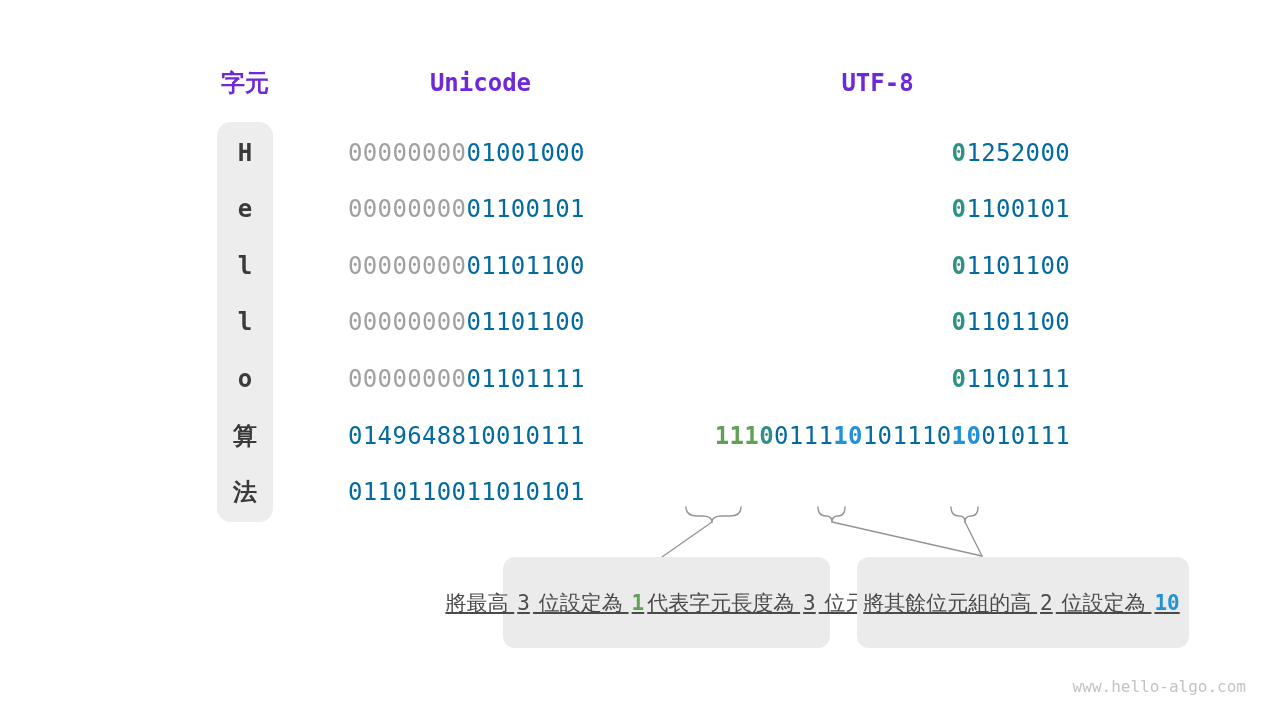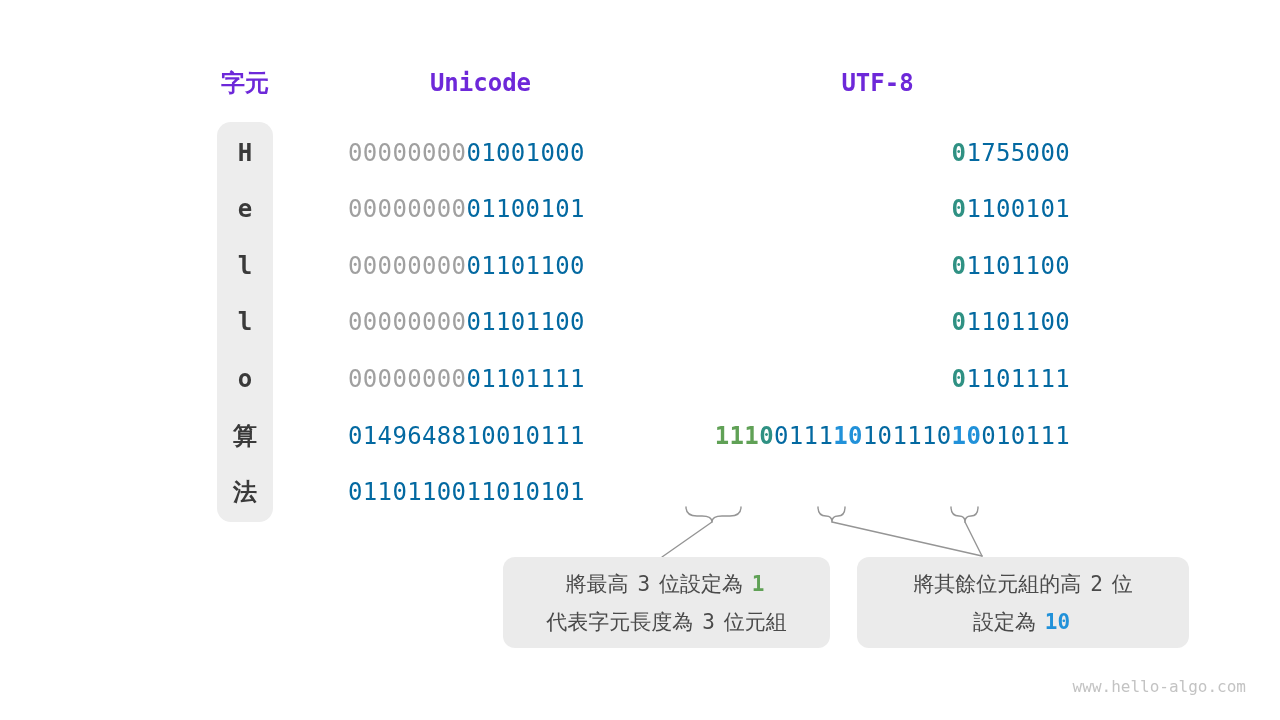--- a/index.html
+++ b/index.html
@@ -26,22 +26,22 @@
   .cell-unicode{left:348px;}
   .cell-utf8{right:210px;justify-content:flex-end;}
   .bin{font-family:"DejaVu Sans Mono",monospace;font-size:24px;letter-spacing:0.35px;color:#3b3b3b;}
   .seg-dark{color:#0369a1;}
   .seg-gray{color:#a0a0a0;}
   .seg-teal{color:var(--teal);font-weight:bold;}
   .seg-green{color:var(--green);font-weight:bold;}
   .seg-blue{color:var(--blue);font-weight:bold;}
   
   .note{position:absolute;top:557px;height:91px;background:#ebebeb;border-radius:12px;
-        display:flex;flex-direction:column;align-items:center;justify-content:center;
-        font-size:21px;color:#4a4a4a;}
+        display:flex;flex-direction:row;align-items:center;justify-content:center;
+        font-size:21px;color:#4a4a4a;text-decoration:underline;}
   #note-left{left:503px;width:327px;}
   #note-right{left:857px;width:332px;}
   .note-line{line-height:37px;white-space:pre;text-align:center;}
   .note-num{font-family:"DejaVu Sans Mono",monospace;margin:0 3px;color:#4a4a4a;}
   .note-green{font-family:"DejaVu Sans Mono",monospace;margin:0 3px;font-weight:bold;color:var(--green);}
   .note-blue{font-family:"DejaVu Sans Mono",monospace;margin:0 3px;font-weight:bold;color:var(--blue);}
   
   #overlay{position:absolute;left:0;top:0;pointer-events:none;}
   .watermark{position:absolute;right:34px;bottom:24px;
              font-family:"DejaVu Sans Mono",monospace;font-size:16px;color:#c3c3c3;}
@@ -52,21 +52,21 @@
 <div class="hdr" id="hdr-char">字元</div>
 <div class="hdr" id="hdr-unicode">Unicode</div>
 <div class="hdr" id="hdr-utf8">UTF-8</div>
 
 <div class="char-pill"></div>
 
 <div id="rows">
     <div class="row" style="top: 124px;">
       <div class="cell cell-char">H</div>
       <div class="cell cell-unicode bin"><span class="seg-gray">00000000</span> <span class="seg-dark">01001000</span></div>
-      <div class="cell cell-utf8 bin"><span class="utf8-byte"><span class="seg-teal">0</span><span class="seg-dark">1755000</span></span></div>
+      <div class="cell cell-utf8 bin"><span class="utf8-byte"><span class="seg-teal">0</span><span class="seg-dark">1252000</span></span></div>
     </div>
     <div class="row" style="top: 180.6px;">
       <div class="cell cell-char">e</div>
       <div class="cell cell-unicode bin"><span class="seg-gray">00000000</span> <span class="seg-dark">01100101</span></div>
       <div class="cell cell-utf8 bin"><span class="utf8-byte"><span class="seg-teal">0</span><span class="seg-dark">1100101</span></span></div>
     </div>
     <div class="row" style="top: 237.2px;">
       <div class="cell cell-char">l</div>
       <div class="cell cell-unicode bin"><span class="seg-gray">00000000</span> <span class="seg-dark">01101100</span></div>
       <div class="cell cell-utf8 bin"><span class="utf8-byte"><span class="seg-teal">0</span><span class="seg-dark">1101100</span></span></div>

